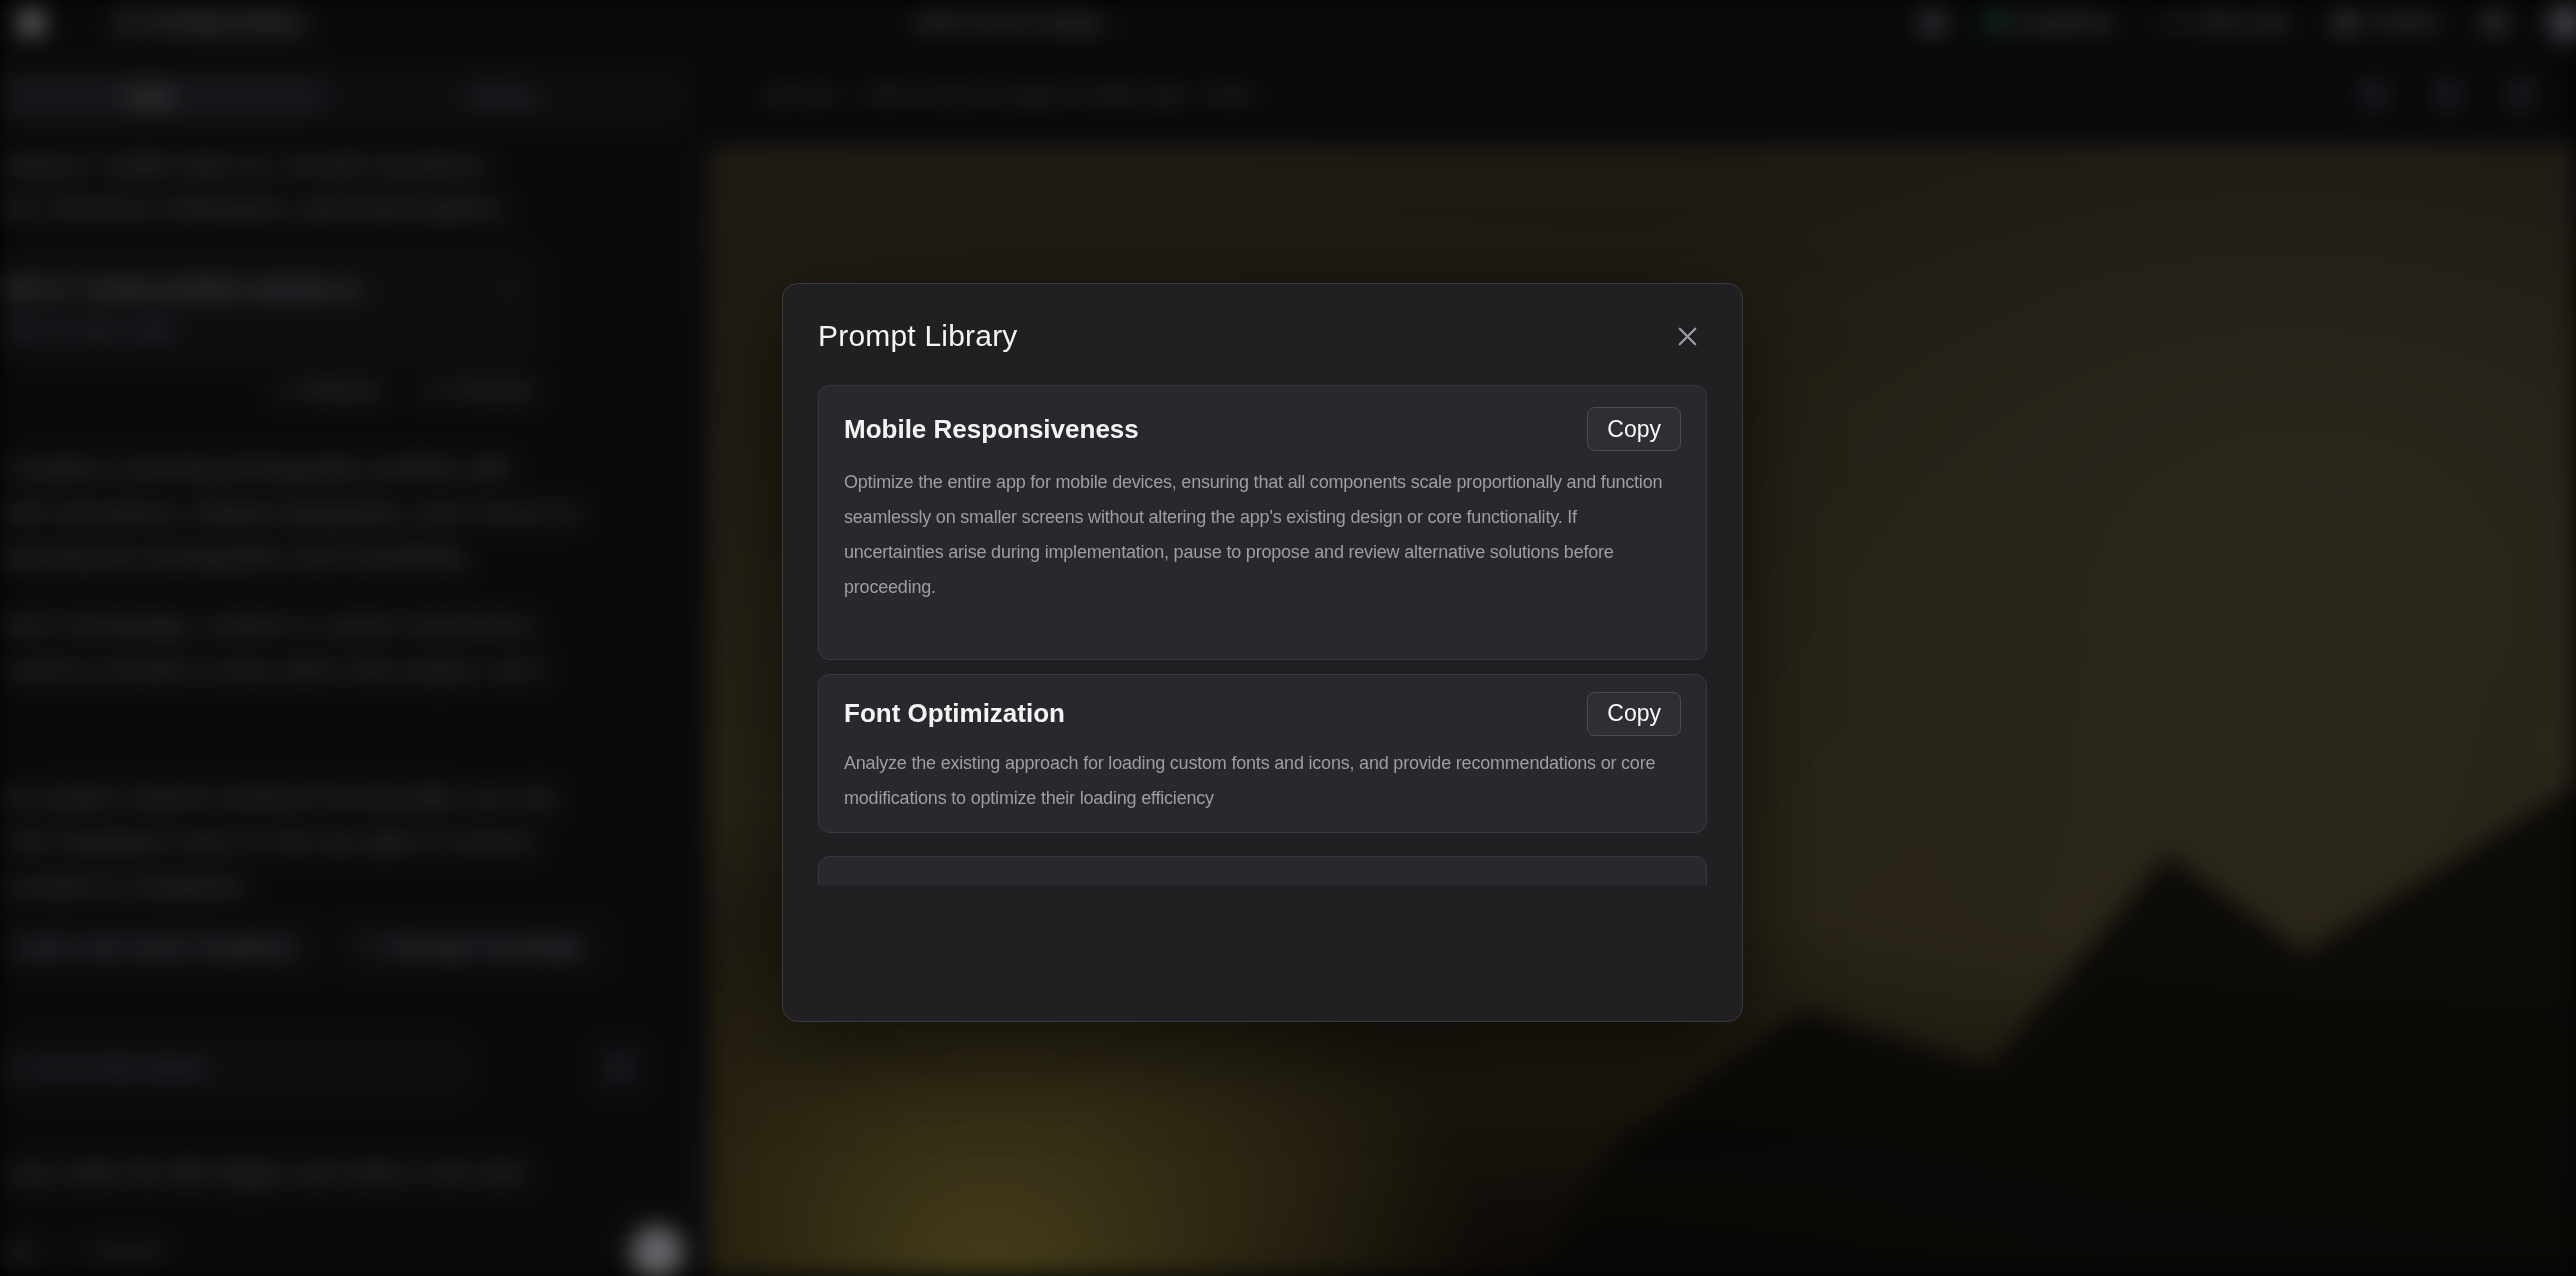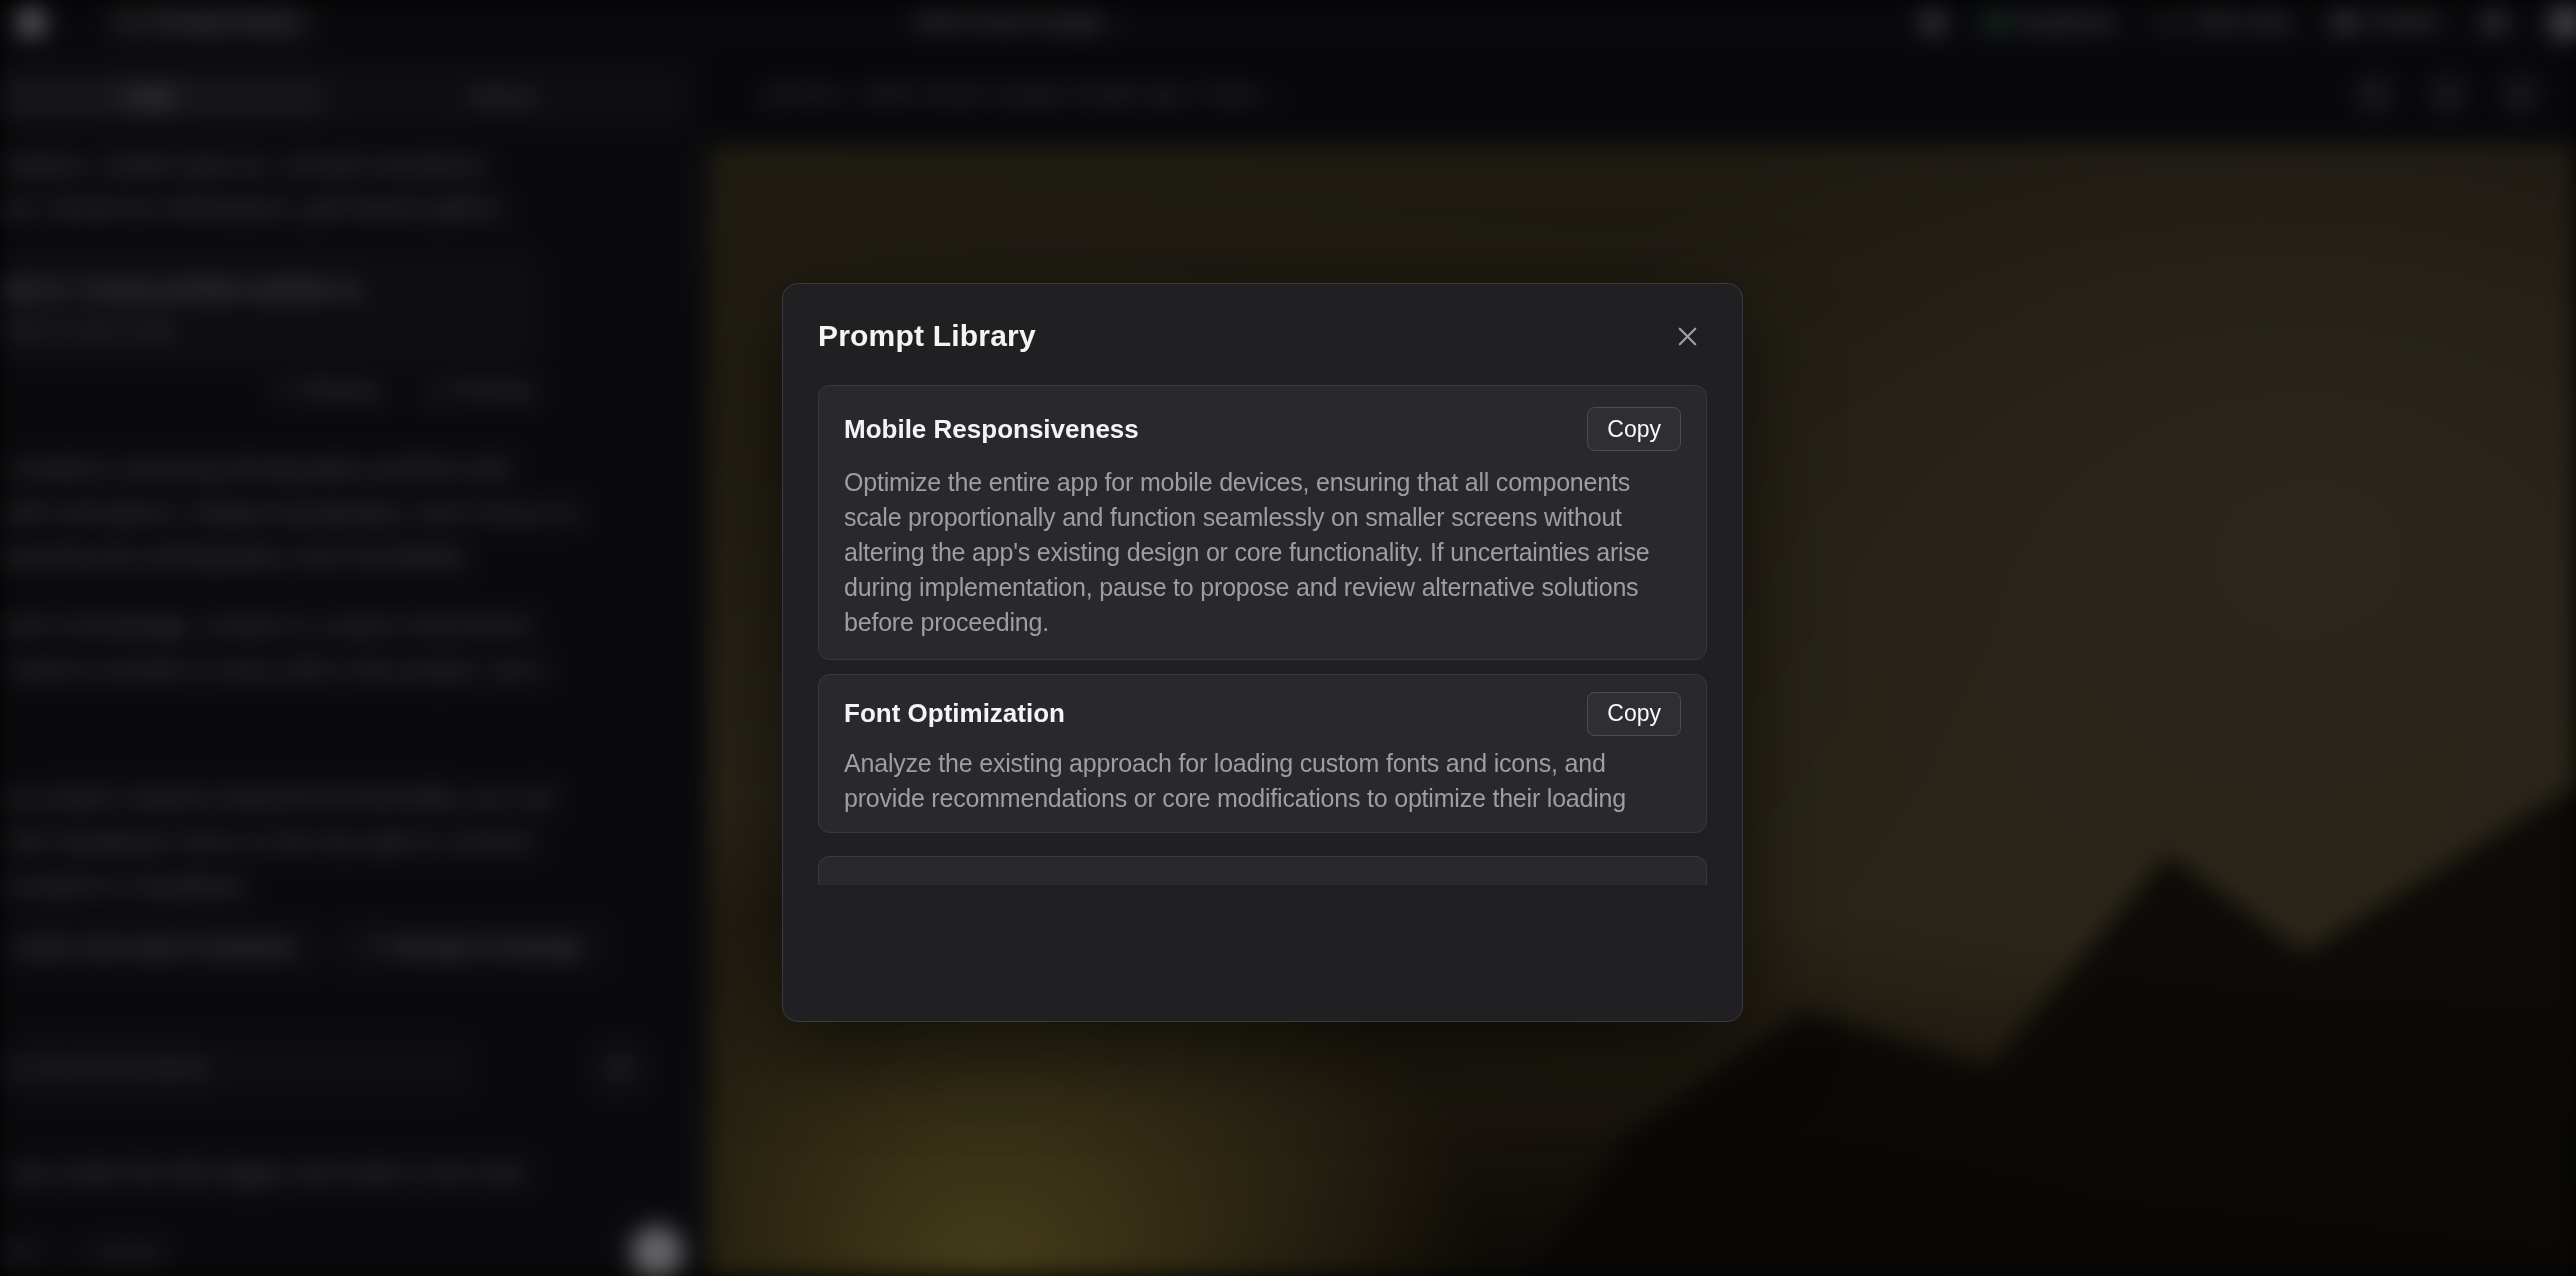--- a/index.html
+++ b/index.html
@@ -95,38 +95,38 @@
   
   .dim-overlay { position:absolute; inset:0; background:rgba(3,3,6,.52); z-index:2; }
 
   
   .modal {
     position:absolute; left:782px; top:283px; width:961px; height:739px; z-index:3;
     background:#202023; border:1px solid #3a3a40; border-radius:15.4px;
     box-shadow:0 29px 87px rgba(0,0,0,.6); overflow:hidden;
   }
   .modal-header { padding:35px 35px 0; display:flex; align-items:flex-start; justify-content:space-between; }
-  .modal-title { font-size:30px; font-weight:700; color:#f4f4f5; letter-spacing:0.2px; }
+  .modal-title { font-size:30px; font-weight:400; color:#f4f4f5; letter-spacing:0.2px; }
   .modal-close { background:none; border:none; width:39px; height:39px; margin-top:-1.9px;
     display:flex; align-items:center; justify-content:center; cursor:pointer; }
   .modal-search { margin:29px 35px 0; }
   .modal-search input {
     width:100%; height:67px; background:#242428; border:1px solid #3f3f46; border-radius:9.6px;
     padding:0 25px; font-size:25px; color:#e4e4e7; outline:none;
     font-family:"Liberation Sans", sans-serif;
   }
   .modal-search input::placeholder { color:#9d9da4; }
   .prompt-list { margin:29px 35px 0; height:500px; overflow:hidden; display:flex; flex-direction:column; }
   .prompt-card { background:#29292d; border:1px solid #38383e; border-radius:11.6px; padding:21px 25px; flex:none; }
   .prompt-card + .prompt-card { margin-top:14px; }
   .prompt-card-head { display:flex; align-items:center; justify-content:space-between; }
   .prompt-card-title { font-size:26px; font-weight:700; color:#f4f4f5; }
   .copy-btn { height:44px; padding:0 19px; background:#2e2e33; border:1px solid #4c4c54; border-radius:7.7px;
     color:#fafafa; font-size:23px; cursor:pointer; font-family:"Liberation Sans", sans-serif; }
-  .prompt-card-desc { margin-top:13.5px; font-size:25px; line-height:35px; color:#9d9da4; letter-spacing:-0.2px; overflow:hidden; }
+  .prompt-card-desc { margin-top:13.5px; font-size:18px; line-height:35px; color:#9d9da4; letter-spacing:-0.2px; overflow:hidden; }
   .desc-5 { height:173px; }
   .card-2 { padding:17.3px 25px; }
   .desc-2 { height:69px; margin-top:9.6px; }
   .prompt-card-stub { margin-top:23px; height:39px; flex:none; background:#29292d;
     border:1px solid #38383e; border-bottom:none; border-radius:11.6px 11.6px 0 0; }
 </style>
 </head>
 <body>
 
 <div class="bg-ui">

